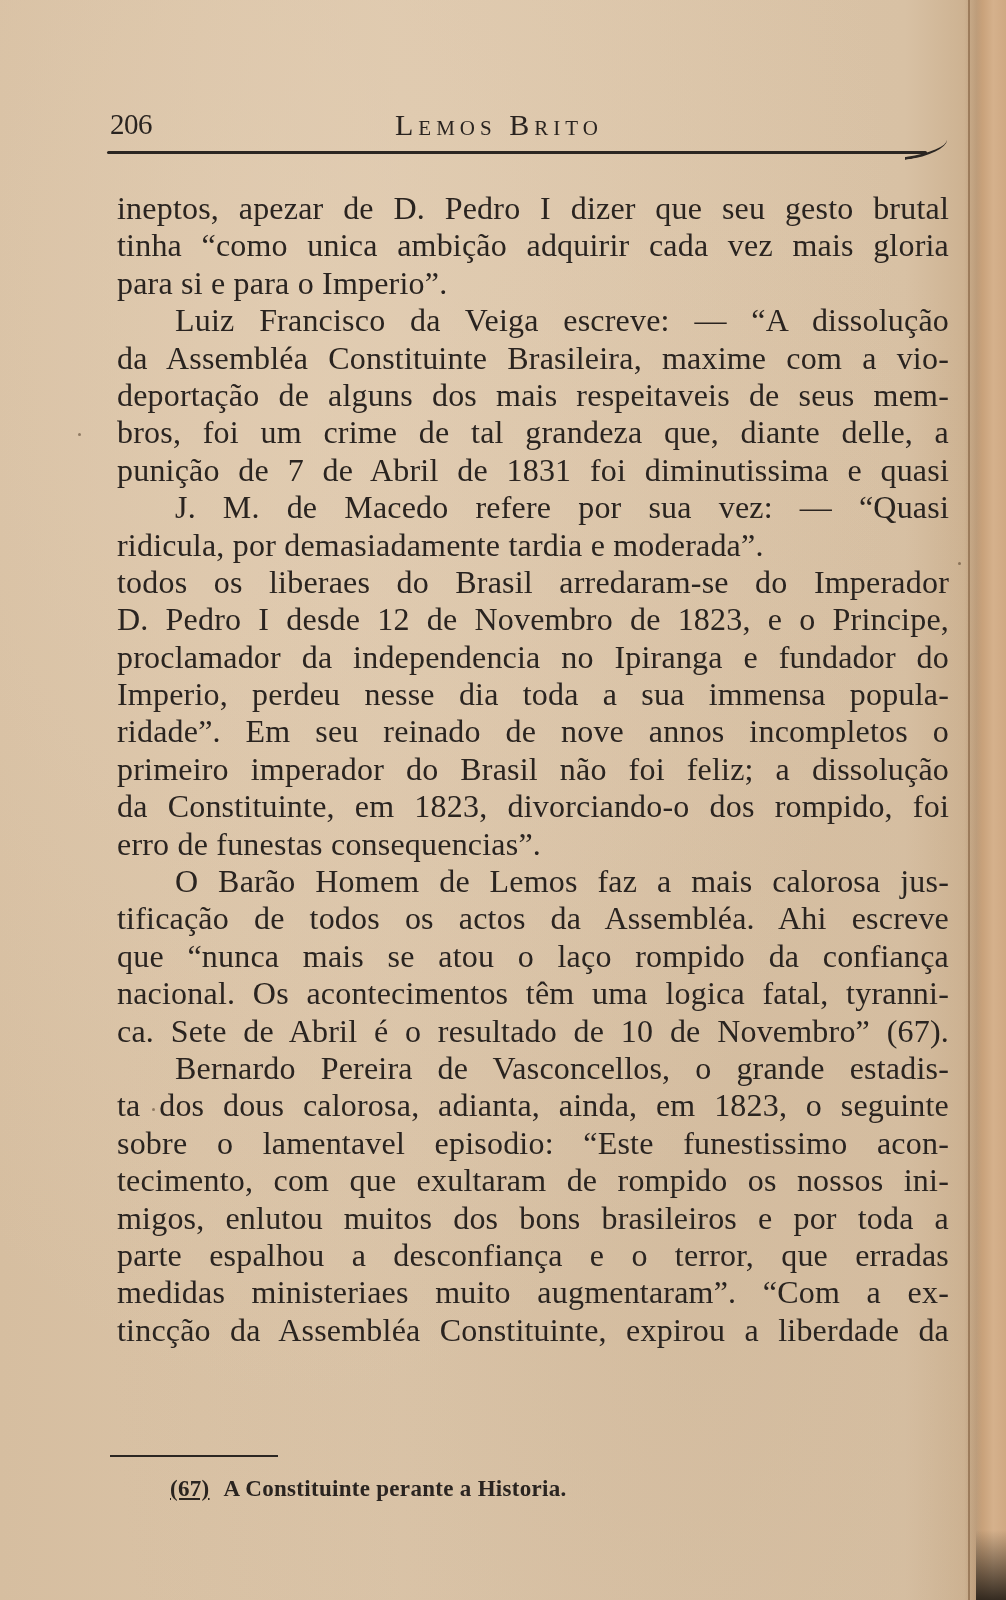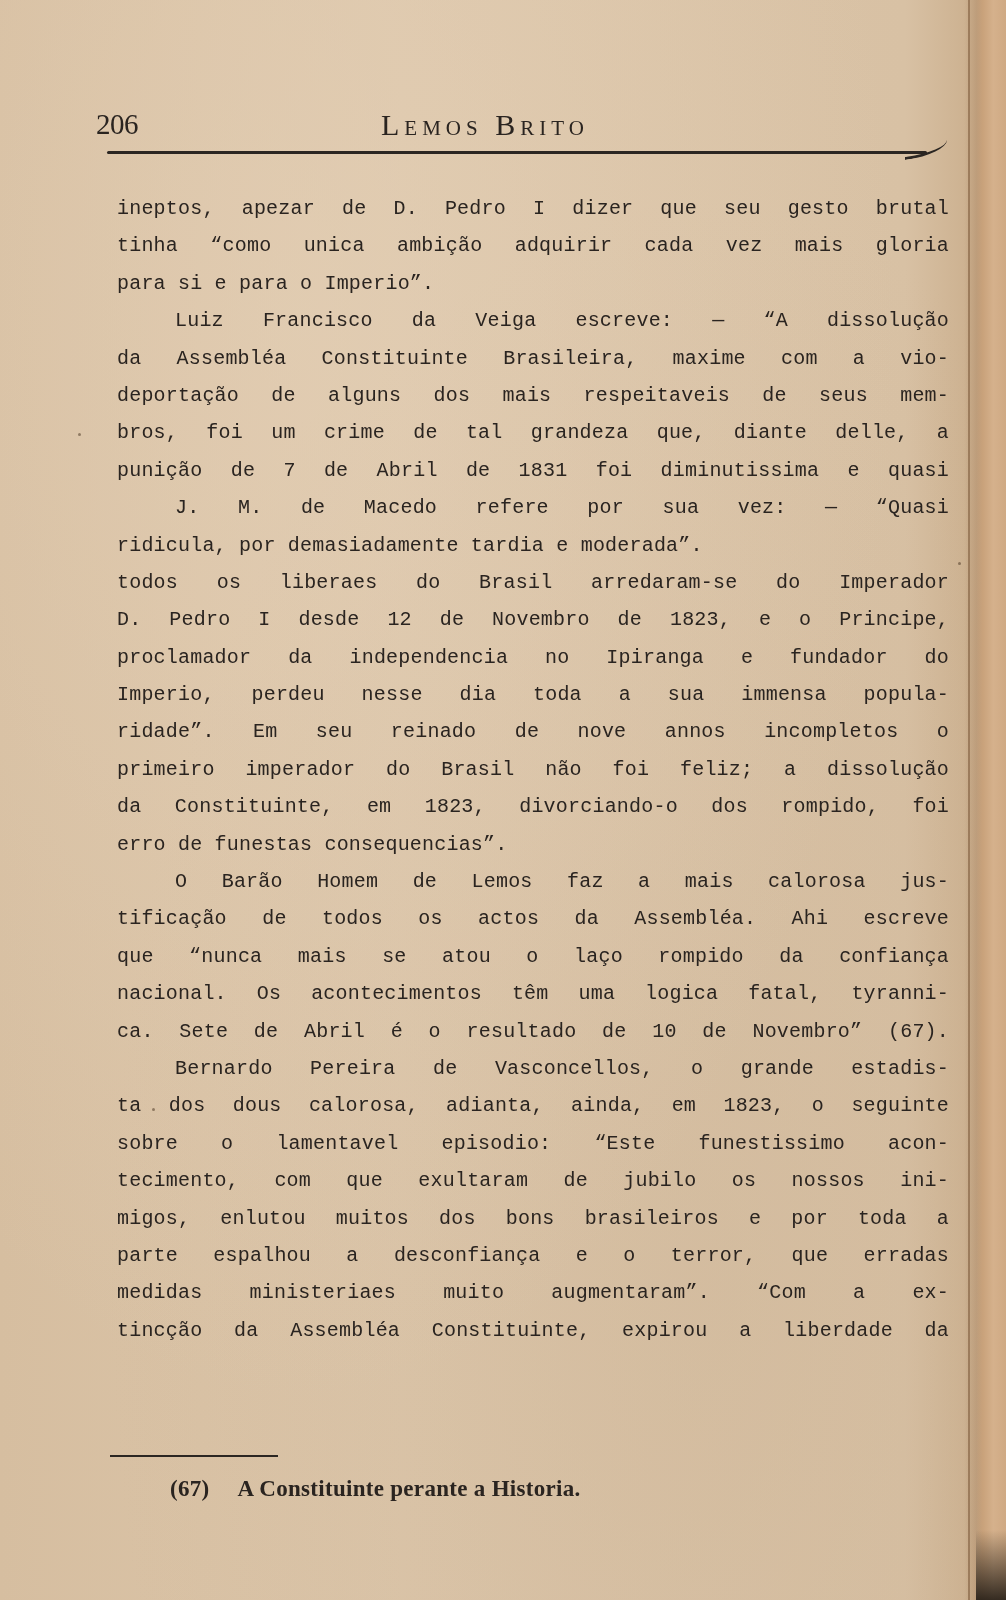--- a/index.html
+++ b/index.html
@@ -39,21 +39,21 @@
       position: absolute;
       right: 0;
       bottom: 0;
       width: 30px;
       height: 70px;
       background: linear-gradient(180deg, rgba(0,0,0,0) 0%, rgba(25,20,15,0.85) 100%);
     }
     .header {
       position: absolute;
       top: 108px;
-      left: 96px;
+      left: 110px;
       width: 835px;
       height: 40px;
     }
     .page-number {
       position: absolute;
       left: 0;
       top: 0;
       font-size: 29px;
       letter-spacing: -0.5px;
       color: #2a2420;
@@ -88,28 +88,27 @@
     }
     .body-text {
       position: absolute;
       top: 190px;
       left: 117px;
       width: 840px;
     }
     .line {
       height: 37.4px;
       line-height: 37.4px;
-      font-size: 20px;
+      font-size: 32px;
       white-space: nowrap;
       text-align: justify;
       text-align-last: justify;
       width: 832px;
       color: #2a2420;
       letter-spacing: 0.2px;
-      font-family: Liberation Mono, monospace;
     }
     .line.last {
       text-align: right;
       text-align-last: left;
     }
     .line.indent {
       padding-left: 58px;
       width: 774px;
     }
     .footnote-rule {
@@ -123,21 +122,22 @@
     .footnote {
       position: absolute;
       top: 1476px;
       left: 170px;
       font-size: 23px;
       font-weight: bold;
       letter-spacing: 0.3px;
       color: #2a2420;
     }
     .footnote-mark {
-      margin-right: 28px;
+      margin-right: 14px;
+      text-decoration: underline;
     }
     .speck {
       position: absolute;
       width: 3px;
       height: 3px;
       border-radius: 50%;
       background: rgba(80,60,40,0.55);
     }
   </style>
 </head>
@@ -174,21 +174,21 @@
   <div class="line">da Constituinte, em 1823, divorciando-o dos rompido, foi</div>
   <div class="line last">erro de funestas consequencias”.</div>
   <div class="line indent">O Barão Homem de Lemos faz a mais calorosa jus-</div>
   <div class="line">tificação de todos os actos da Assembléa. Ahi escreve</div>
   <div class="line">que “nunca mais se atou o laço rompido da confiança</div>
   <div class="line">nacional. Os acontecimentos têm uma logica fatal, tyranni-</div>
   <div class="line">ca. Sete de Abril é o resultado de 10 de Novembro” (67).</div>
   <div class="line indent">Bernardo Pereira de Vasconcellos, o grande estadis-</div>
   <div class="line">ta dos dous calorosa, adianta, ainda, em 1823, o seguinte</div>
   <div class="line">sobre o lamentavel episodio: “Este funestissimo acon-</div>
-  <div class="line">tecimento, com que exultaram de jubilo os nossos ini-</div>
+  <div class="line">tecimento, com que exultaram de rompido os nossos ini-</div>
   <div class="line">migos, enlutou muitos dos bons brasileiros e por toda a</div>
   <div class="line">parte espalhou a desconfiança e o terror, que erradas</div>
   <div class="line">medidas ministeriaes muito augmentaram”. “Com a ex-</div>
   <div class="line">tincção da Assembléa Constituinte, expirou a liberdade da</div>
 </div>
 
 <div class="footnote-rule"></div>
 <div class="footnote">
   <span class="footnote-mark">(67)</span><span>A Constituinte perante a Historia.</span>
 </div>

